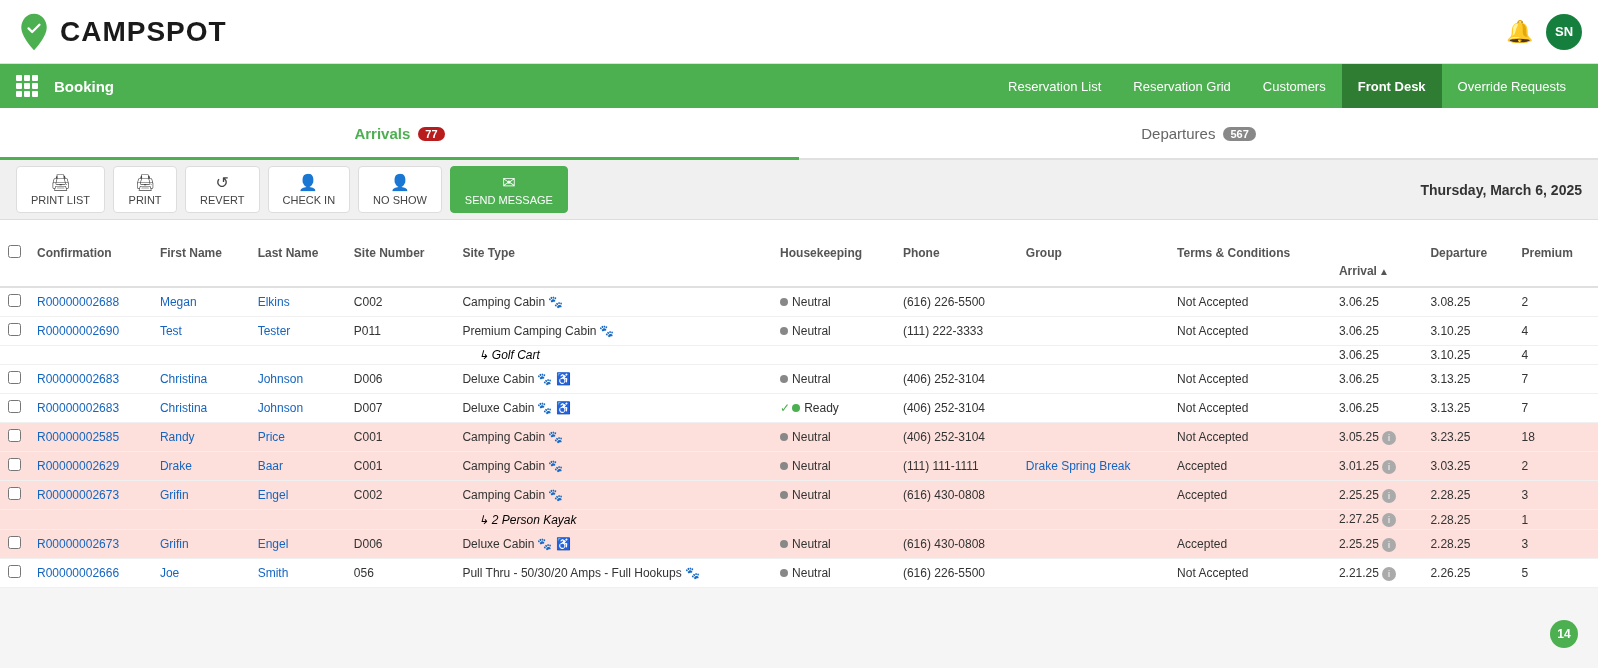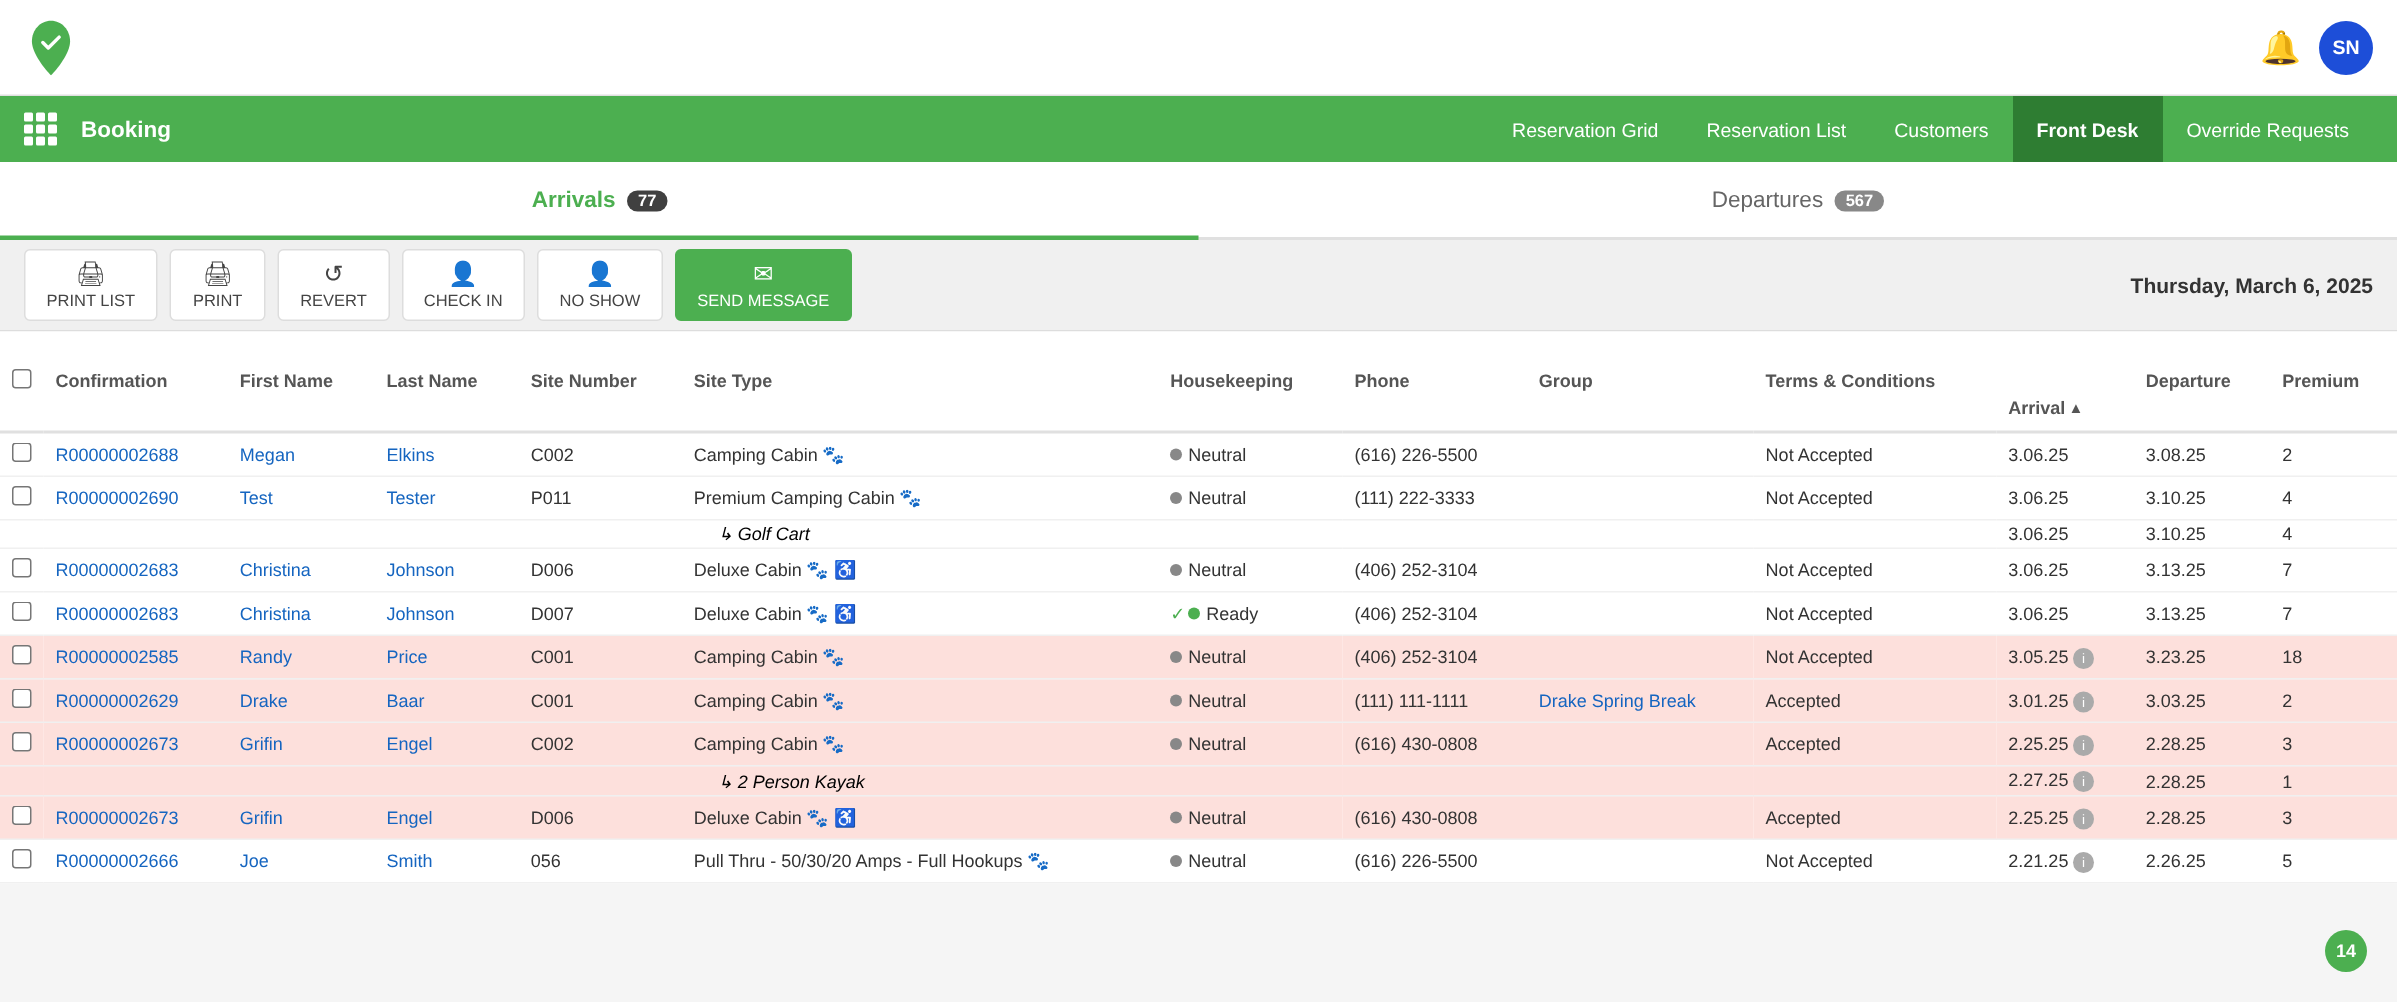--- a/index.html
+++ b/index.html
@@ -9,21 +9,21 @@
     .top-bar {
       display: flex; align-items: center; justify-content: space-between;
       background: #fff; padding: 0 16px; height: 64px;
       border-bottom: 1px solid #e0e0e0;
     }
     .logo { display: flex; align-items: center; gap: 8px; }
     .logo-icon { width: 36px; height: 40px; }
     .logo-text { font-size: 28px; font-weight: 700; color: #1a1a1a; letter-spacing: 1px; }
     .top-right { display: flex; align-items: center; gap: 12px; }
     .bell-icon { color: #4CAF50; font-size: 22px; cursor: pointer; }
-    .avatar { width: 36px; height: 36px; background: #1d4ed8; border-radius: 50%; display: flex; align-items: center; justify-content: center; color: #fff; font-weight: 700; font-size: 13px; cursor: pointer; }
+    .avatar { width: 36px; height: 36px; background: #15803d; border-radius: 50%; display: flex; align-items: center; justify-content: center; color: #fff; font-weight: 700; font-size: 13px; cursor: pointer; }
     .park-selector { display: flex; align-items: center; gap: 6px; border: 1px solid #ddd; border-radius: 4px; padding: 6px 10px; background: #fff; cursor: pointer; min-width: 220px; justify-content: space-between; }
     .park-name { font-size: 13px; color: #333; }
 
     
     .nav-bar {
       display: flex; align-items: center;
       background: #4CAF50; padding: 0 16px; height: 44px;
       gap: 0;
     }
     .nav-grid { display: flex; align-items: center; gap: 4px; margin-right: 16px; }
@@ -40,21 +40,21 @@
       background: #fff; border-bottom: 2px solid #e0e0e0;
       height: 52px;
     }
     .tab {
       flex: 1; display: flex; align-items: center; justify-content: center;
       gap: 8px; font-size: 15px; font-weight: 500; cursor: pointer;
       border-bottom: 3px solid transparent; color: #666; position: relative; top: 2px;
     }
     .tab.active { color: #4CAF50; border-bottom: 3px solid #4CAF50; font-weight: 600; }
     .badge {
-      background: #404040; color: #fff; border-radius: 10px;
+      background: #b91c1c; color: #fff; border-radius: 10px;
       padding: 1px 7px; font-size: 11px; font-weight: 700;
     }
     .tab:not(.active) .badge { background: #888; }
 
     
     .toolbar {
       display: flex; align-items: center;
       background: #f0f0f0; padding: 6px 16px;
       border-bottom: 1px solid #ddd; gap: 8px;
     }
@@ -101,20 +101,21 @@
 </head>
 <body>
 
 <div class="top-bar">
   <div class="logo">
 
     <svg class="logo-icon" viewBox="0 0 36 44" fill="none" xmlns="http://www.w3.org/2000/svg">
       <path d="M18 2C10 2 4 9 4 17C4 26 14 38 18 42C22 38 32 26 32 17C32 9 26 2 18 2Z" fill="#4CAF50"></path>
       <path d="M12 18L16 22L24 14" stroke="white" stroke-width="2.5" stroke-linecap="round" stroke-linejoin="round"></path>
     </svg>
+    <span class="logo-text">CAMPSPOT</span>
   </div>
   <div class="top-right">
     <span class="bell-icon">🔔</span>
     <div class="avatar">SN</div>
   </div>
 </div>
 
 <div class="nav-bar">
   <div class="nav-grid">
     <div class="nav-grid-icon">
@@ -124,22 +125,22 @@
       <div class="nav-grid-dot"></div>
         <div class="nav-grid-dot"></div>
         <div class="nav-grid-dot"></div>
       <div class="nav-grid-dot"></div>
         <div class="nav-grid-dot"></div>
         <div class="nav-grid-dot"></div>
     </div>
   </div>
   <span class="nav-booking">Booking</span>
   <div class="nav-links">
+    <a class="nav-link">Reservation List</a>
     <a class="nav-link">Reservation Grid</a>
-    <a class="nav-link">Reservation List</a>
     <a class="nav-link">Customers</a>
     <a class="nav-link active">Front Desk</a>
     <a class="nav-link">Override Requests</a>
   </div>
 </div>
 
 <div class="tabs-row">
   <div class="tab active">
     <span>Arrivals</span>
     <span class="badge">77</span>

